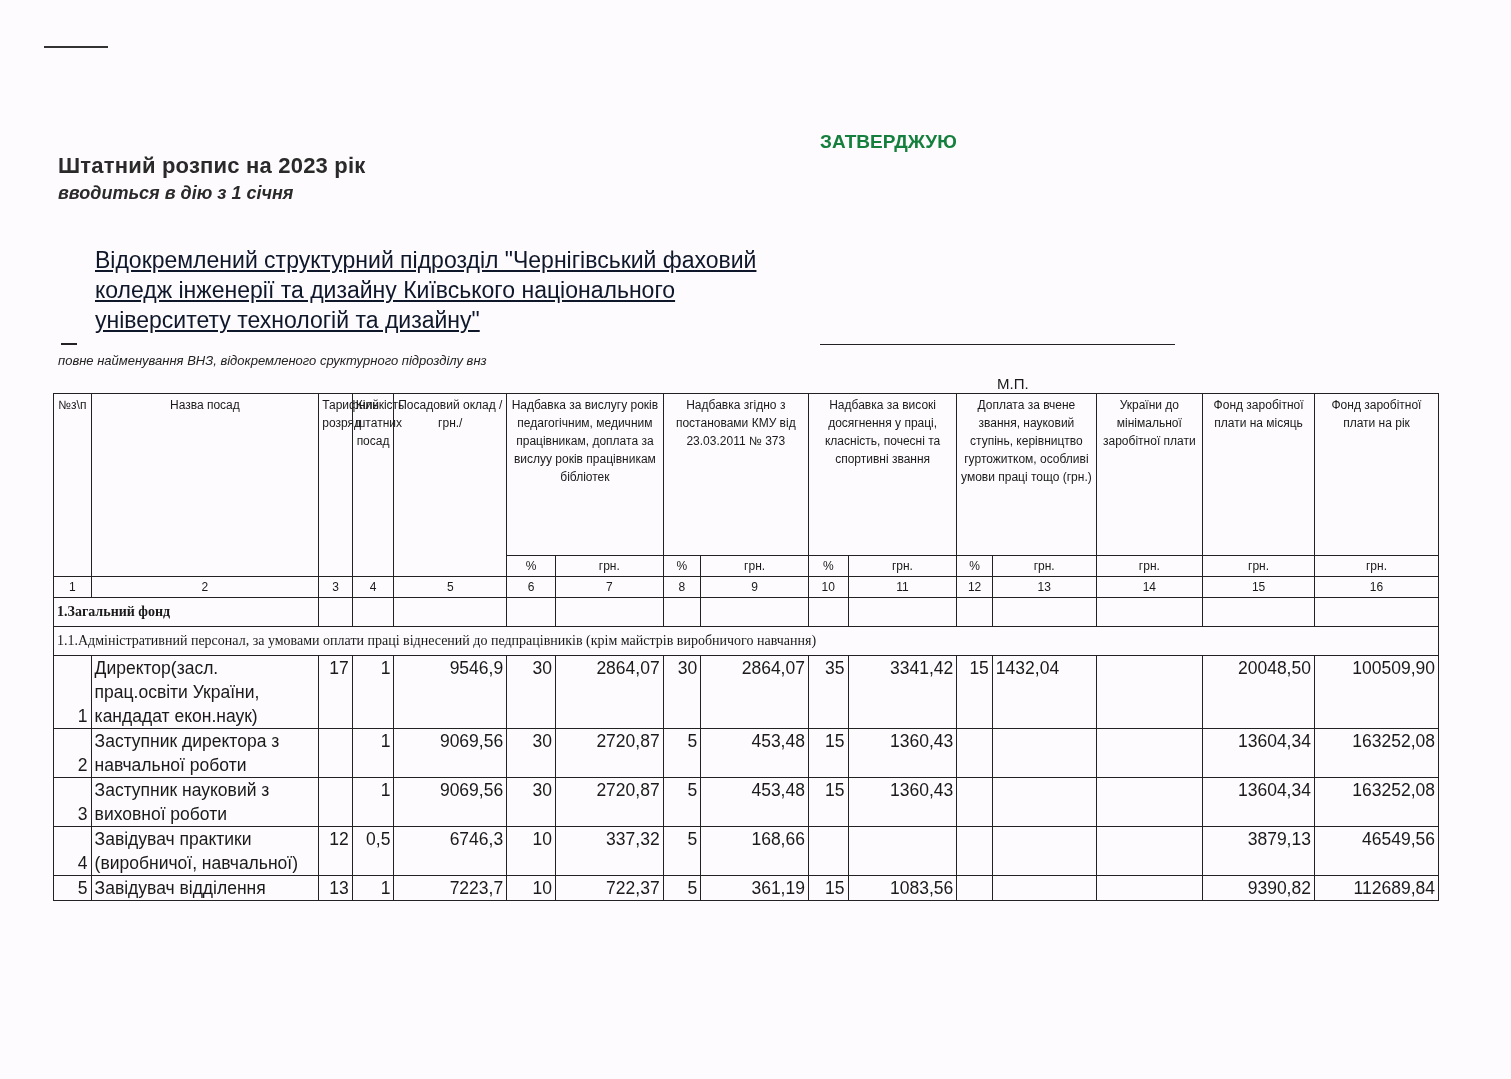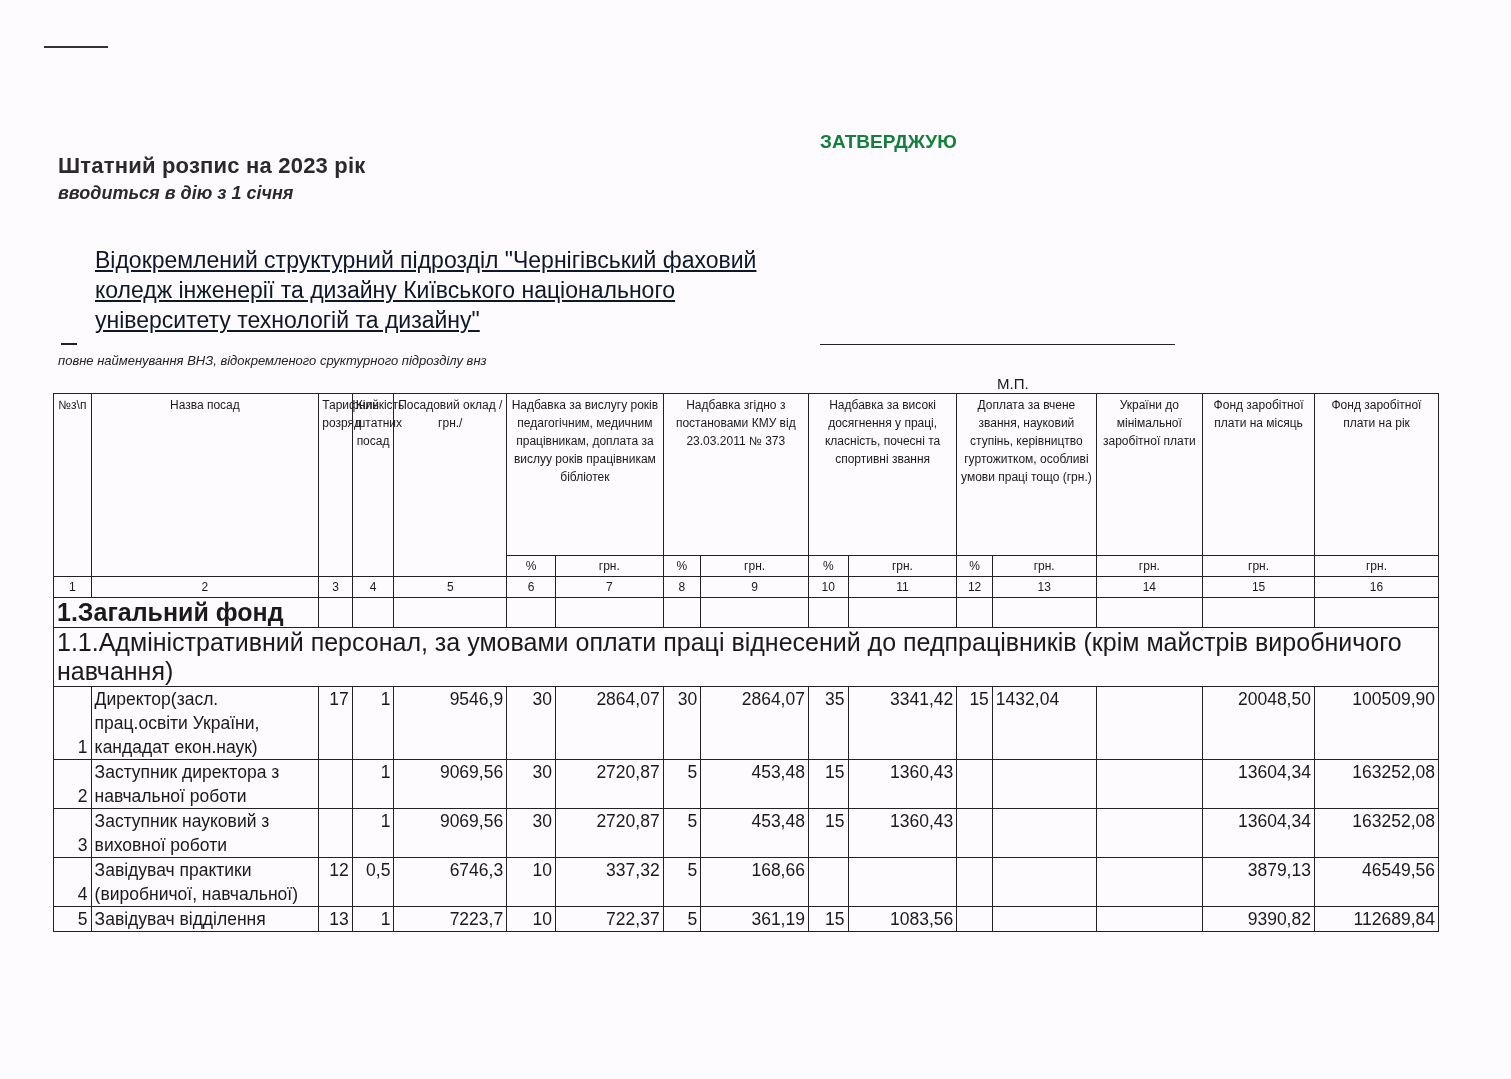--- a/index.html
+++ b/index.html
@@ -29,21 +29,21 @@
   table.staff {
     position: absolute; left: 53px; top: 393px; width: 1386px;
     border-collapse: collapse; table-layout: fixed;
   }
   table.staff td, table.staff th {
     border: 1.5px solid #222; padding: 0 3px; vertical-align: top;
   }
   table.staff th { font-weight: normal; font-size: 12px; line-height: 18px; text-align: center; padding-top: 2px; }
   tr.hdr { height: 162px; margin-top: 38px; }
   tr.units th, tr.nums th { height: 20px; vertical-align: middle; padding-top: 0; }
-  tr.section td { font-size: 25px; height: 28px; vertical-align: middle; }
+  tr.section td { font-size: 14px; height: 28px; vertical-align: middle; font-family: Liberation Serif, serif; }
   tr.section.bold td { font-weight: bold; }
   tr.row td { font-size: 17.5px; line-height: 24px; text-align: right; }
   tr.row td.name { text-align: left; }
   tr.row td.num { vertical-align: bottom; }
 </style>
 </head>
 <body>
 
 <div class="mark"></div>
 

